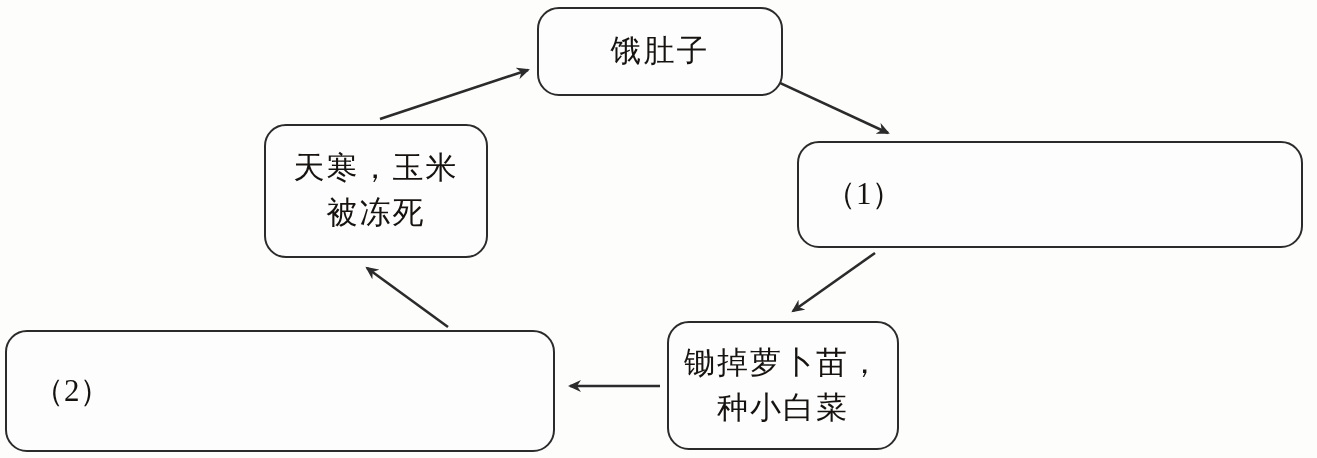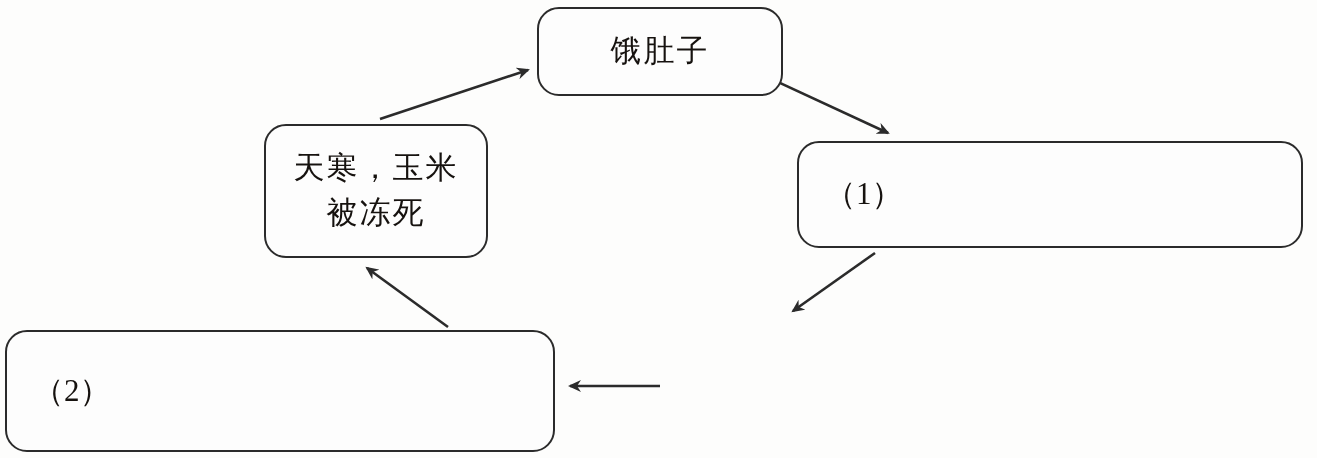--- a/index.html
+++ b/index.html
@@ -79,18 +79,20 @@
 
   <div class="node" id="node-hungry">饿肚子</div>
 
   <div class="node" id="node-frost">天寒，玉米
 被冻死</div>
 
   <div class="node blank" id="node-blank1">
     <span class="blank-label">（1）</span>
   </div>
 
+  <div class="node" id="node-hoe">锄掉萝卜苗，
+种小白菜</div>
 
   <div class="node blank" id="node-blank2">
     <span class="blank-label">（2）</span>
   </div>
 
 </div>
 
 </body></html>

